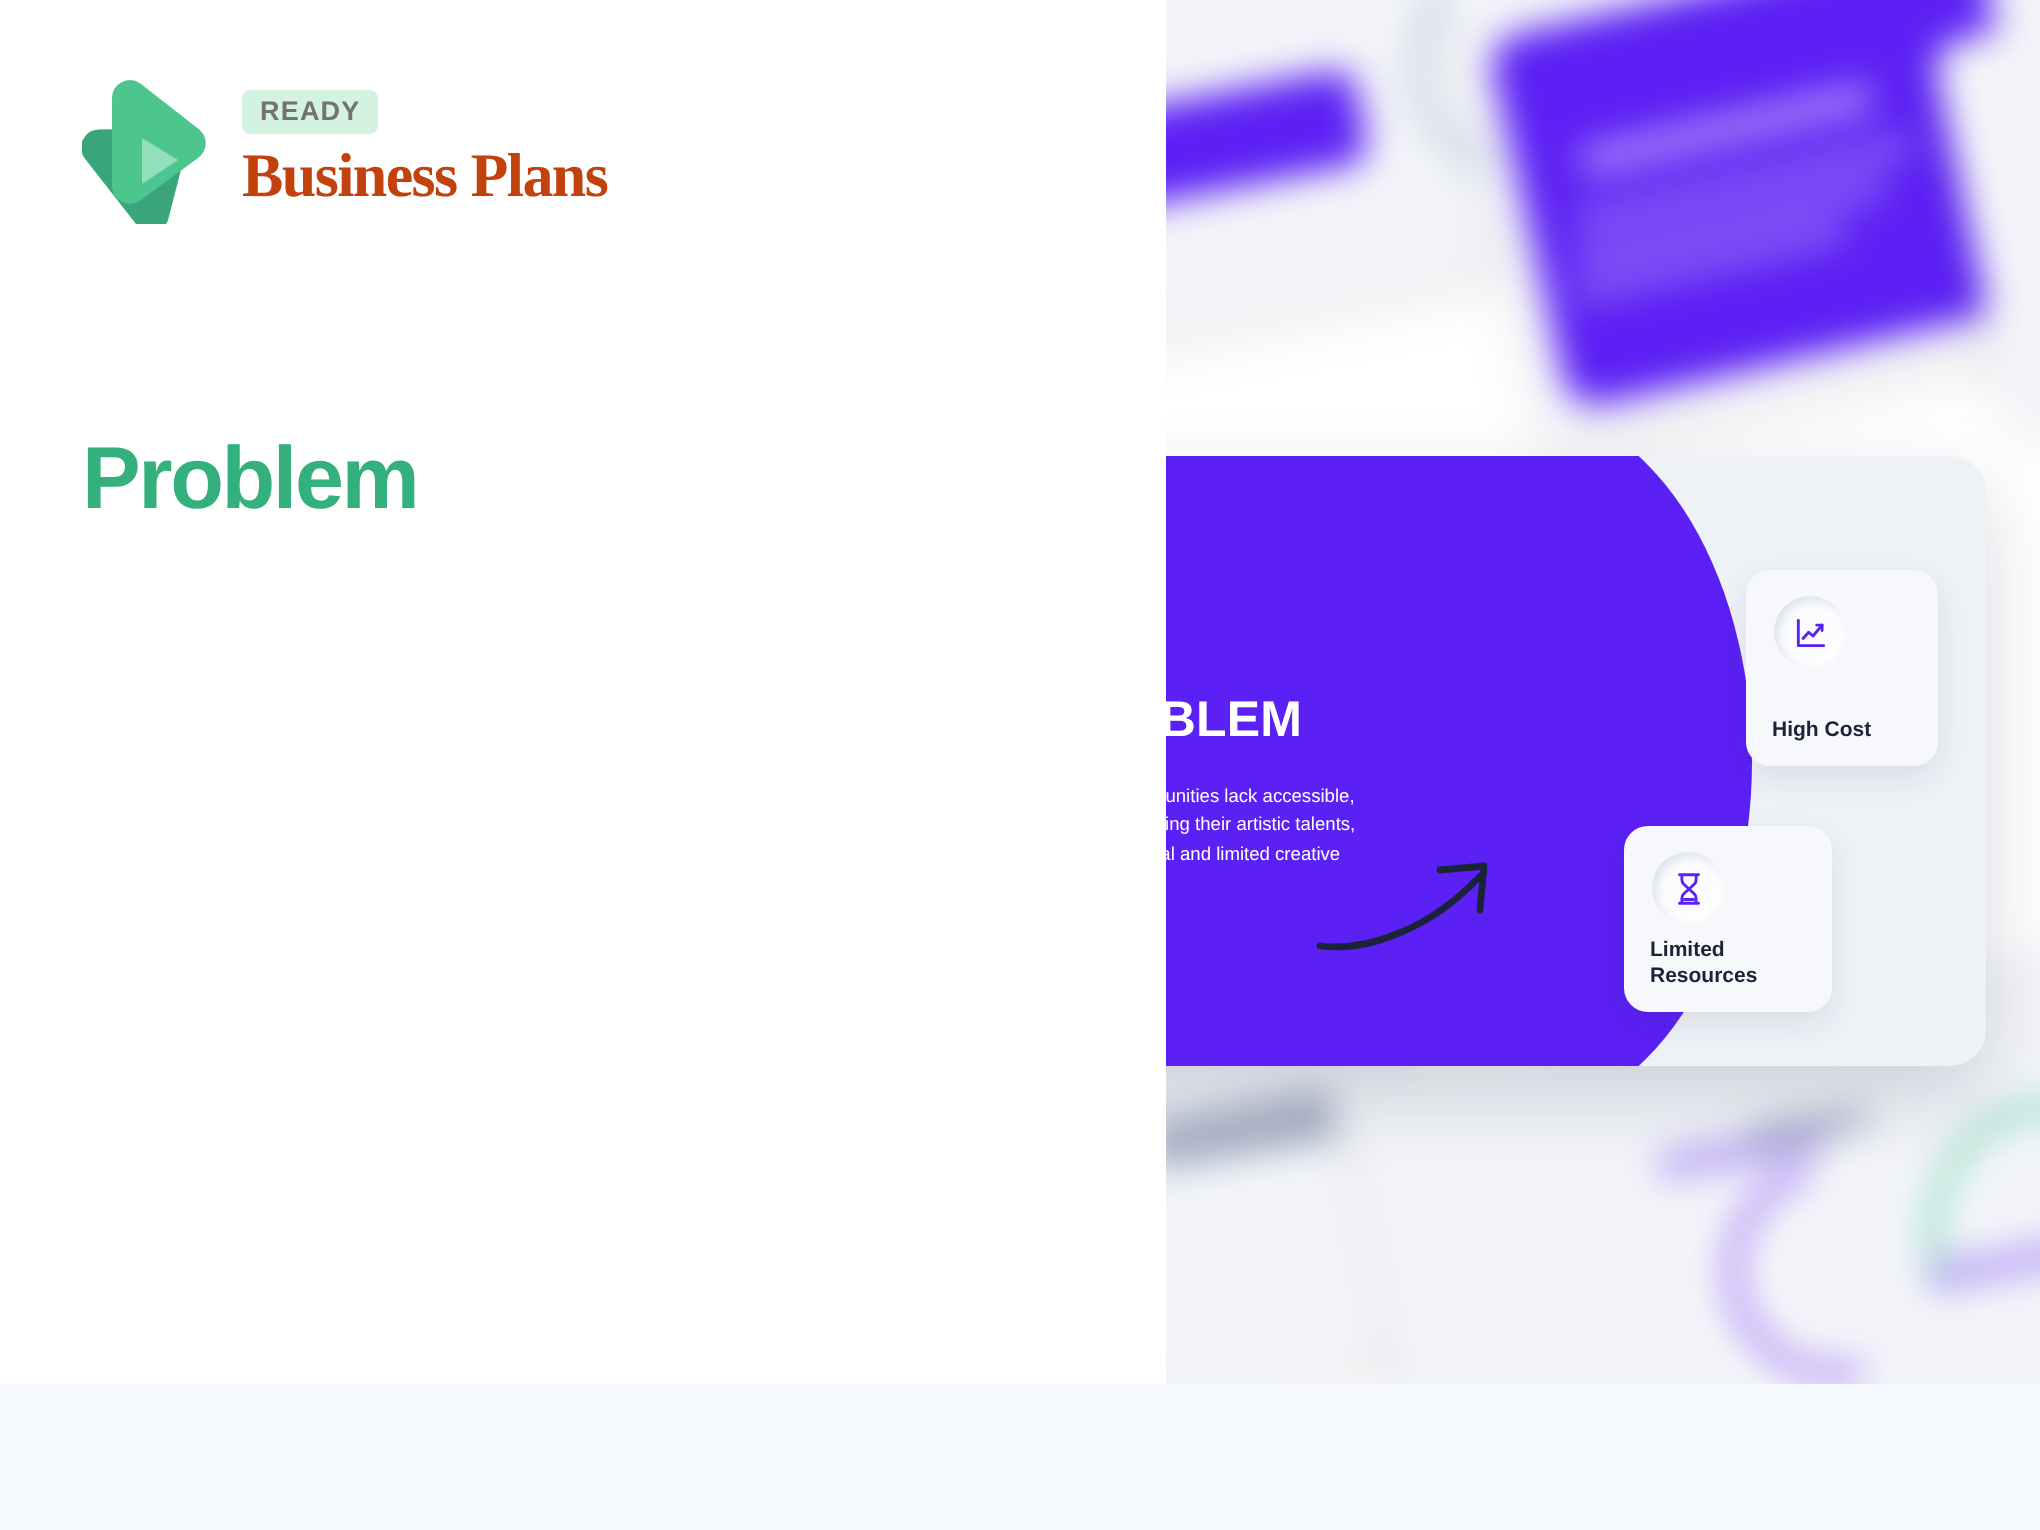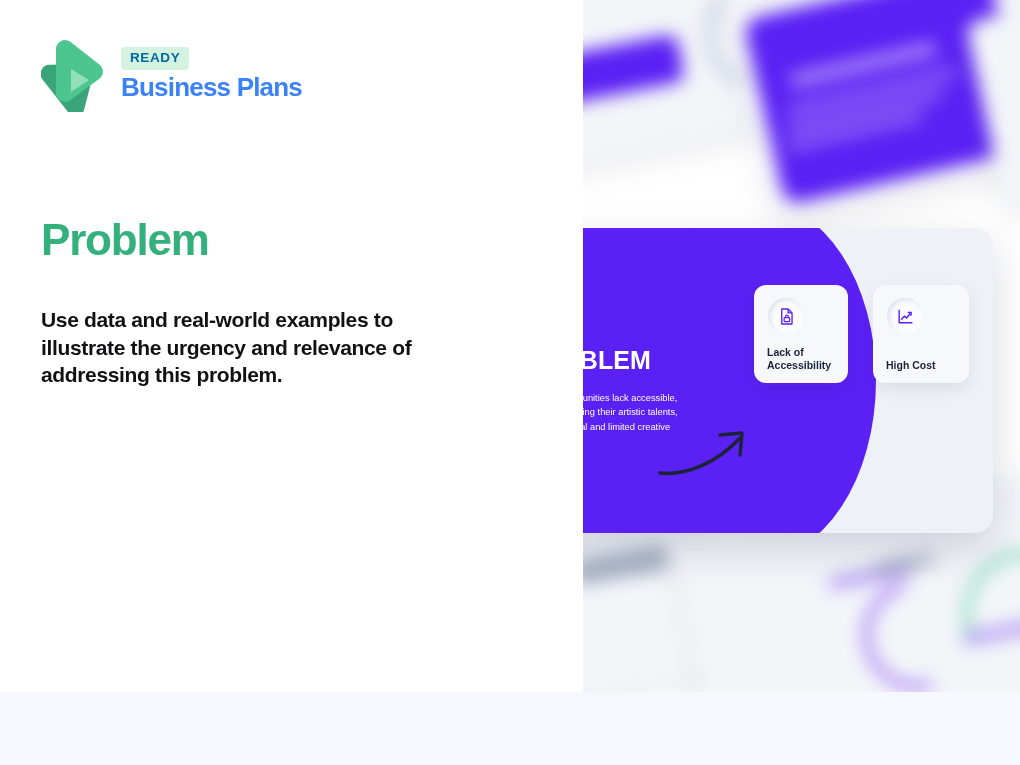--- a/index.html
+++ b/index.html
@@ -15,27 +15,27 @@
   .bottom-strip{
     position:absolute; left:0; top:692px; width:1020px; height:73px;
     background:#f5f9fe;
   }
 
   .brand{ position:absolute; left:41px; top:38px; display:flex; align-items:center; gap:14px; }
   .logo-mark{ position:relative; width:66px; height:74px; flex:0 0 66px; }
   .logo-mark svg{ display:block; }
   .brand-text{ display:flex; flex-direction:column; align-items:flex-start; gap:1px; }
   .ready-badge{
-    background:#d3f2e0; color:#0369a1;
+    background:#d3f2e0; color:#737373;
     font-size:13.5px; font-weight:700; letter-spacing:.6px;
     padding:4px 9px 4px 9px; border-radius:4px; line-height:1.05;
   }
   .brand-name{
-    font-size:26px; font-weight:700; color:#3b82f6;
-    letter-spacing:-.8px; line-height:1.15; margin-top:2px;
+    font-size:31px; font-weight:700; color:#c2410c;
+    letter-spacing:-.8px; line-height:1.15; margin-top:2px;font-family:Liberation Serif, serif;
   }
 
   .page-title{
     position:absolute; left:41px; top:218px;
     font-size:44px; font-weight:700; color:#34b07c;
     letter-spacing:-1.2px; line-height:1;
   }
 
   .body-copy{ position:absolute; left:41px; top:306px; width:384px; }
   .body-copy p{
@@ -116,21 +116,20 @@
   </div>
   <div class="brand-text">
     <span class="ready-badge">READY</span>
     <span class="brand-name">Business Plans</span>
   </div>
 </div>
 
 <h1 class="page-title">Problem</h1>
 
 <div class="body-copy">
-  <p>Use data and real-world examples to illustrate the urgency and relevance of addressing this problem.</p>
 </div>
 
 <div class="right-panel">
 
   <div class="bg-collage">
 
     <div class="bg-slide" style="left:-30px; top:10px; width:330px; height:210px; transform:rotate(-11deg);"></div>
     <div class="bg-purple" style="left:-20px; top:118px; width:260px; height:48px; transform:rotate(-11deg);"></div>
 
     <div class="bg-ring" style="left:260px; top:40px; width:108px; height:108px; border-width:10px; transform:rotate(-11deg);"></div>
@@ -163,39 +162,39 @@
     <div class="slide-heading">THE PROBLEM</div>
     <div class="slide-body">Many individuals and communities lack accessible, affordable spaces for exploring their artistic talents, leading to untapped potential and limited creative outlets.</div>
 
     <div class="arrow-wrap">
       <svg width="100" height="62" viewBox="0 0 100 62" fill="none" xmlns="http://www.w3.org/2000/svg">
         <path d="M2 55 C26 58 58 46 82 20" stroke="#1b2338" stroke-width="3.4" stroke-linecap="round" fill="none"></path>
         <path d="M62 17 L84 15 L82 37" stroke="#1b2338" stroke-width="3.4" stroke-linecap="round" stroke-linejoin="round" fill="none"></path>
       </svg>
     </div>
 
-    <div class="f-card card-access">
-      <div class="f-icon">
-        <svg width="19" height="19" viewBox="0 0 24 24" fill="none" xmlns="http://www.w3.org/2000/svg">
-          <path d="M6 2.5h8l5 5V21a.5.5 0 0 1-.5.5h-12A.5.5 0 0 1 6 21V3a.5.5 0 0 1 .5-.5Z" stroke="#5b20f4" stroke-width="1.7" stroke-linejoin="round"></path>
-          <path d="M14 2.5V7.5h5" stroke="#5b20f4" stroke-width="1.7" stroke-linejoin="round"></path>
-          <rect x="9" y="13.5" width="7" height="5" rx="1" stroke="#5b20f4" stroke-width="1.6"></rect>
-          <path d="M10.8 13.5v-1.6a1.7 1.7 0 0 1 3.4 0v1.6" stroke="#5b20f4" stroke-width="1.5"></path>
-        </svg>
-      </div>
-      <div class="f-label">Lack of Accessibility</div>
-    </div>
 
     <div class="f-card card-cost">
       <div class="f-icon">
         <svg width="19" height="19" viewBox="0 0 24 24" fill="none" xmlns="http://www.w3.org/2000/svg">
           <path d="M4 4v16h16" stroke="#5b20f4" stroke-width="1.8" stroke-linecap="round" stroke-linejoin="round"></path>
           <path d="M7 15.5l3.5-4 2.8 2.4L19 7" stroke="#5b20f4" stroke-width="1.8" stroke-linecap="round" stroke-linejoin="round"></path>
           <path d="M15.6 7H19v3.4" stroke="#5b20f4" stroke-width="1.8" stroke-linecap="round" stroke-linejoin="round"></path>
         </svg>
       </div>
       <div class="f-label">High Cost</div>
     </div>
 
+    <div class="f-card card-res">
+      <div class="f-icon">
+        <svg width="19" height="19" viewBox="0 0 24 24" fill="none" xmlns="http://www.w3.org/2000/svg">
+          <path d="M6 3h12M6 21h12" stroke="#5b20f4" stroke-width="1.8" stroke-linecap="round"></path>
+          <path d="M7.5 3v3.2c0 1 .4 1.9 1.1 2.6L12 12l-3.4 3.2c-.7.7-1.1 1.6-1.1 2.6V21" stroke="#5b20f4" stroke-width="1.8" stroke-linejoin="round"></path>
+          <path d="M16.5 3v3.2c0 1-.4 1.9-1.1 2.6L12 12l3.4 3.2c.7.7 1.1 1.6 1.1 2.6V21" stroke="#5b20f4" stroke-width="1.8" stroke-linejoin="round"></path>
+          <path d="M9 18.6h6" stroke="#5b20f4" stroke-width="1.8" stroke-linecap="round"></path>
+        </svg>
+      </div>
+      <div class="f-label">Limited Resources</div>
+    </div>
   </div>
 </div>
 
 <div class="bottom-strip"></div>
 
 </body></html>

